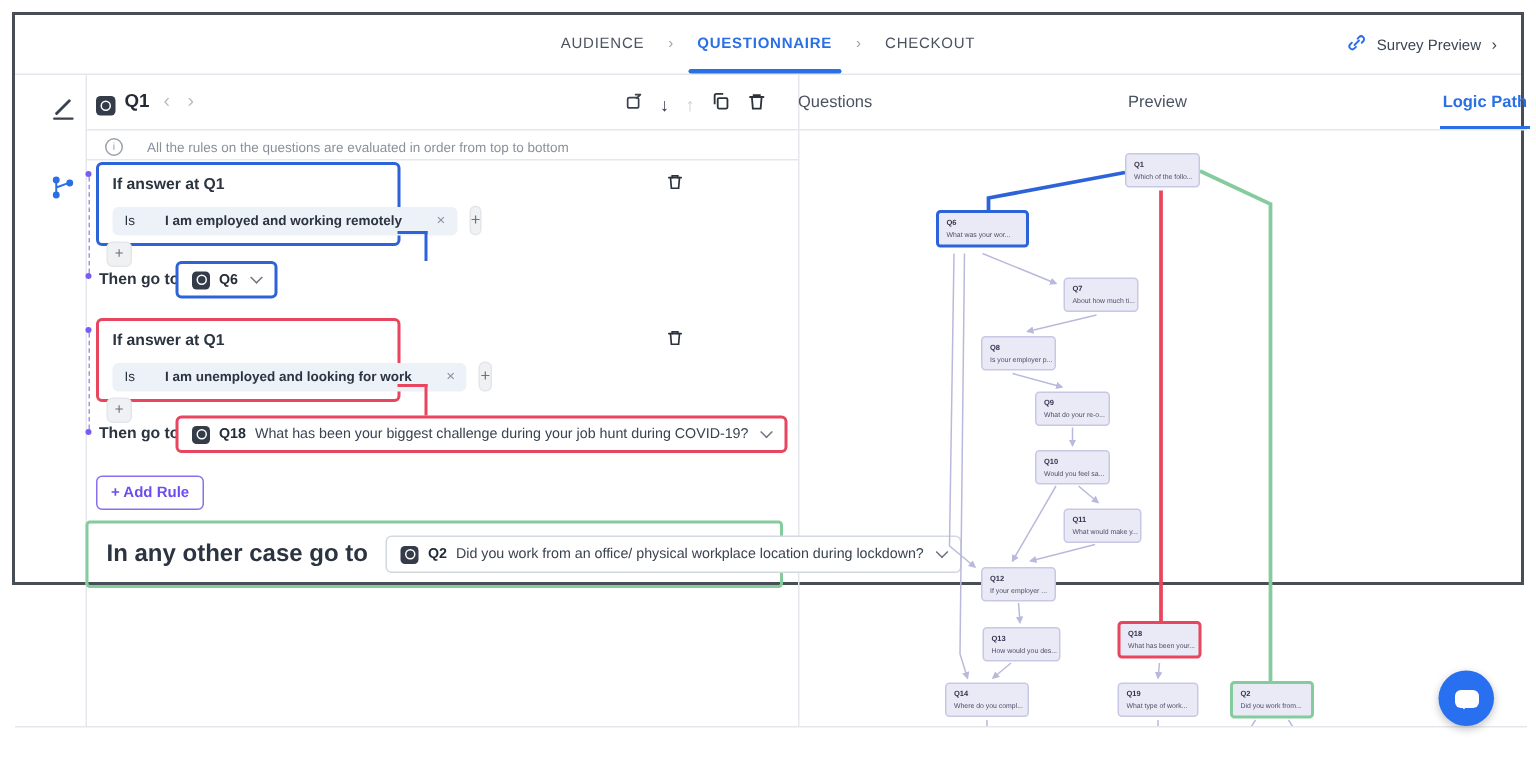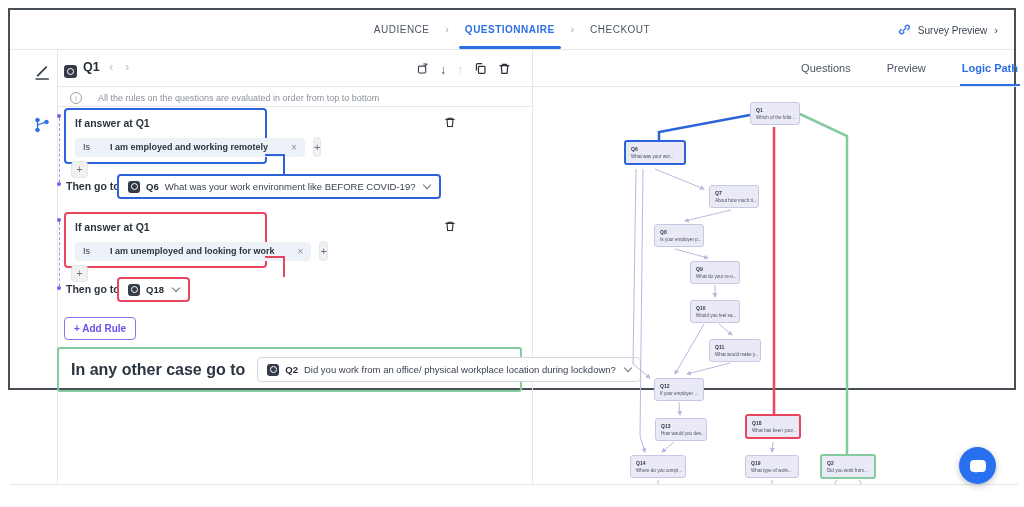--- a/index.html
+++ b/index.html
@@ -54,21 +54,21 @@
   .dotline{position:absolute;width:0;border-left:1px dashed #a393ee;}
   .pdot{position:absolute;width:4px;height:4px;border-radius:50%;background:#7c5cf0;}
   .ruletrash{position:absolute;cursor:pointer;}
   .addrule{position:absolute;left:54px;top:307px;padding:5px 9px;border:1px solid #8a70ee;border-radius:4px;
     color:#6d4df0;font-size:10px;font-weight:bold;background:#fff;cursor:pointer;}
   .fallback{position:absolute;left:47px;top:337px;width:465px;height:45px;border:2px solid #84cb9e;border-radius:3px;
     box-sizing:border-box;display:flex;align-items:center;gap:12px;padding:0 12px;}
   .fallback .dropdown{position:static;border:1px solid #d3d8de;}
   .fb-label{font-size:16px;font-weight:bold;color:#2b3440;white-space:nowrap;}
   
-  .tabs{position:absolute;left:522px;top:40px;width:486px;height:36px;display:flex;align-items:center;justify-content:flex-end;gap:36px;}
+  .tabs{position:absolute;left:522px;top:40px;width:486px;height:36px;display:flex;align-items:center;justify-content:space-between;gap:36px;}
   .tab{font-size:11px;color:#4a5361;position:relative;height:100%;display:flex;align-items:center;cursor:pointer;}
   .tab.active{color:#2b6fe4;font-weight:bold;}
   .tab.active::after{content:"";position:absolute;left:-2px;right:-2px;bottom:0;height:2.5px;background:#2b6fe4;}
   .flow{position:absolute;left:522px;top:78px;width:486px;height:396px;}
   .flow svg{position:absolute;left:0;top:0;}
   .fnode{position:absolute;background:#eaeaf6;border:1px solid #c7c7e6;border-radius:3px;box-sizing:border-box;
     padding:4px 5px;overflow:hidden;white-space:nowrap;cursor:pointer;}
   .fid{font-size:5px;font-weight:bold;color:#33334f;margin-bottom:2px;}
   .ftx{font-size:4.6px;color:#4c4c68;}
   .hl-blue{border:2px solid #2c63d9;}
@@ -190,21 +190,20 @@
         <path d="M4 4.5 L4.8 14 h6.4 L12 4.5"></path>
     </svg>
   </span>
   <div class="conn" style="left:255px;top:144px;width:20px;height:20px;border-color:#2c63d9;"></div>
   <span class="thenlabel" style="left:56px;top:170px;">Then go to</span>
   <div class="dropdown" style="left:107px;top:164px;border-color:#2c63d9;">
     <span class="qicon">
         <span class="qring"></span>
       </span>
     <b>Q6</b>
-    <span>What was your work environment like BEFORE COVID-19?</span>
     <span class="caret"></span>
   </div>
 
   <div class="pdot" style="left:47px;top:208px;"></div>
   <div class="dotline" style="left:49px;top:212px;height:64px;"></div>
   <div class="pdot" style="left:47px;top:276px;"></div>
 
   <div class="rulebox" style="left:54px;top:202px;width:203px;height:56px;border-color:#e8455f;">
     <div class="rlabel">If answer at Q1</div>
     <div class="chiprow">
@@ -224,20 +223,21 @@
         <path d="M4 4.5 L4.8 14 h6.4 L12 4.5"></path>
     </svg>
   </span>
   <div class="conn" style="left:255px;top:246px;width:20px;height:21px;border-color:#e8455f;"></div>
   <span class="thenlabel" style="left:56px;top:273px;">Then go to</span>
   <div class="dropdown" style="left:107px;top:267px;border-color:#e8455f;">
     <span class="qicon">
         <span class="qring"></span>
       </span>
     <b>Q18</b>
+    <span>What has been your biggest challenge during your job hunt during COVID-19?</span>
     <span class="caret"></span>
   </div>
 
   <button class="addrule">+ Add Rule</button>
 
   <div class="fallback">
     <span class="fb-label">In any other case go to</span>
     <div class="dropdown">
       <span class="qicon">
           <span class="qring"></span>

